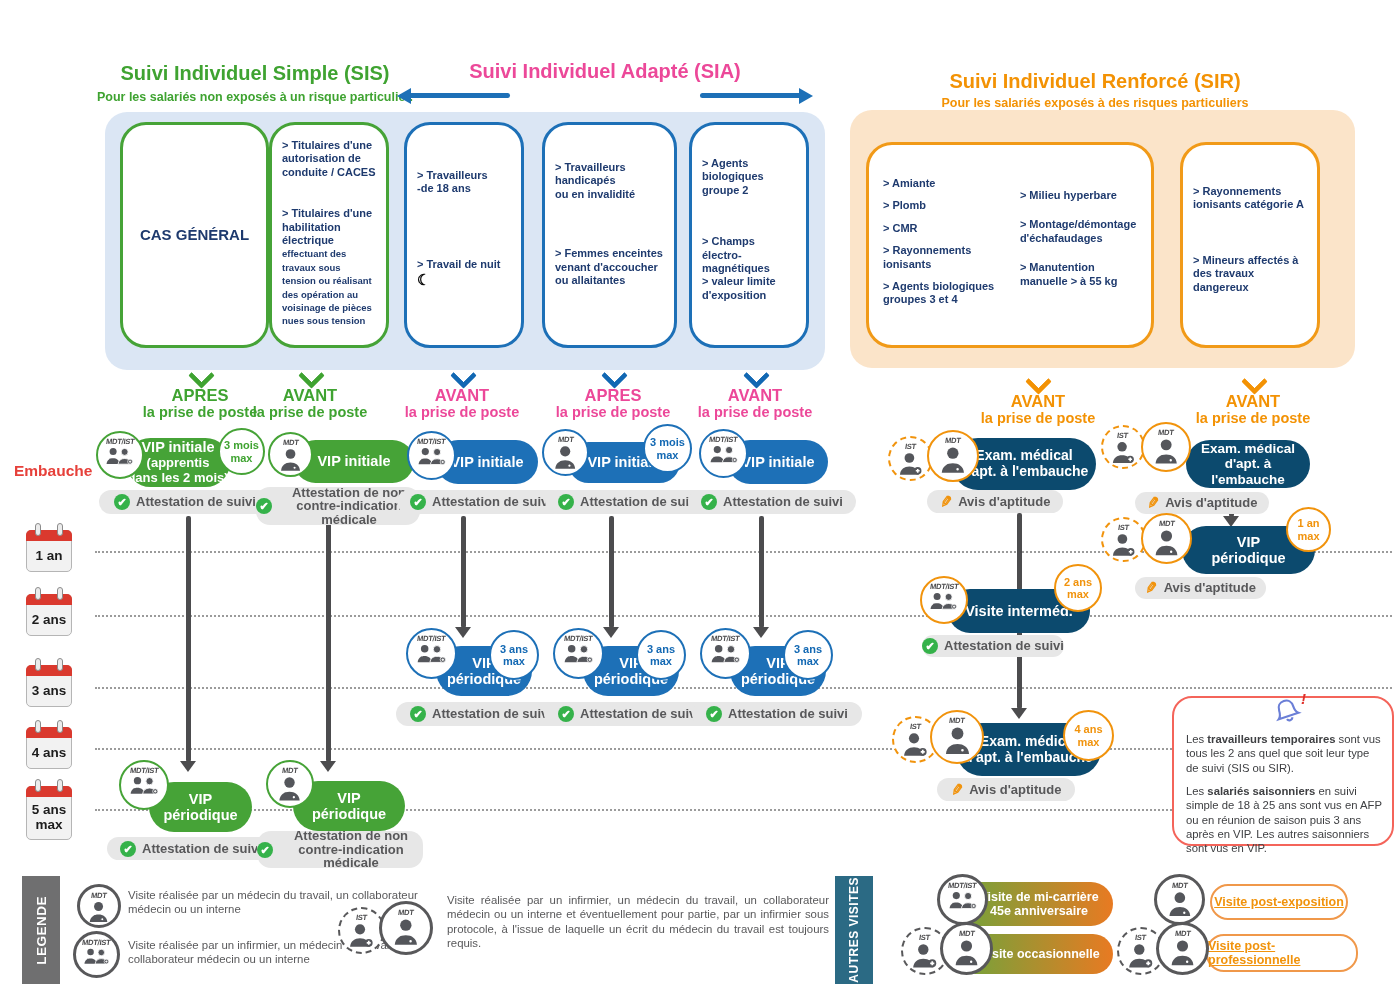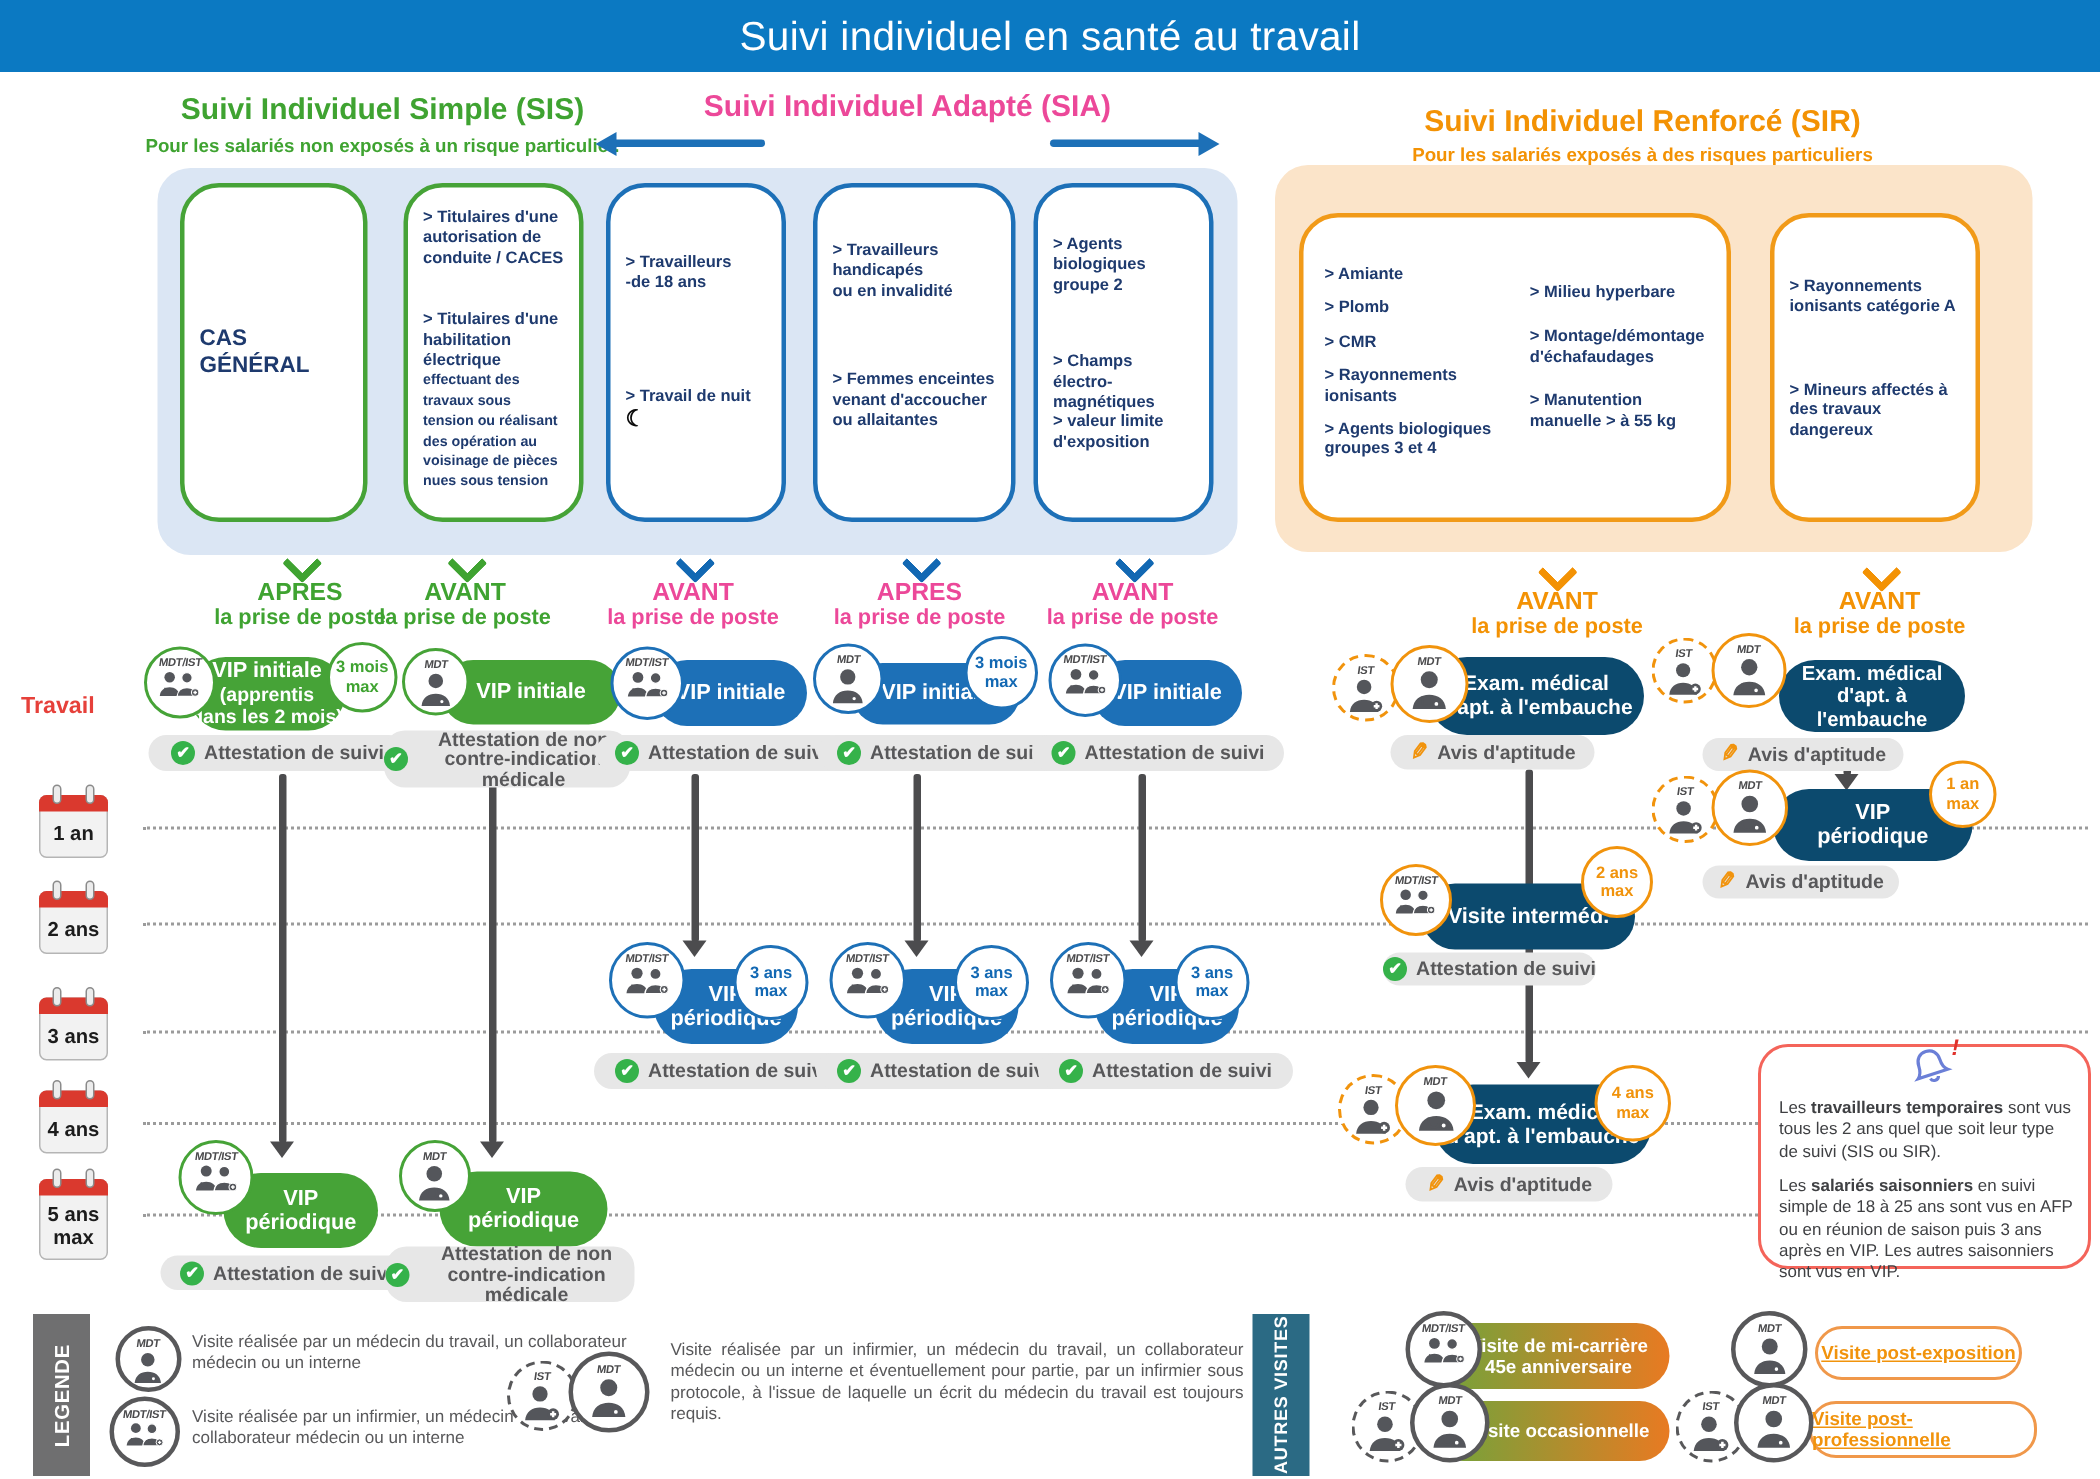--- a/index.html
+++ b/index.html
@@ -96,36 +96,33 @@
   .gpill{background:linear-gradient(90deg,#76a23a,#e87a22);border-radius:10px 24px 24px 10px;color:#fff;font-weight:bold;font-size:12.5px;
          display:flex;align-items:center;justify-content:center;white-space:pre-line;text-align:center;line-height:1.15;z-index:2;}
   .opill{background:#fff;border:2px solid #f0984a;border-radius:18px;color:#f1930c;font-weight:bold;font-size:12.5px;
          display:flex;align-items:center;justify-content:center;z-index:2;text-decoration:underline;}
 </style>
 </head>
 <body>
 
 <div class="stage">
 
-  <div class="abs topbar">
-    <div class="t">Suivi individuel en santé au travail</div>
-  </div>
 
   <div class="abs stitle c-green" style="left:80px;top:62px;width:350px;">Suivi Individuel Simple (SIS)</div>
   <div class="abs ssub c-green" style="left:80px;top:90px;width:350px;">Pour les salariés non exposés à un risque particulier.</div>
   <div class="abs stitle c-blue" style="left:450px;top:60px;width:310px;">Suivi Individuel Adapté (SIA)</div>
   <div class="abs harrow hl" style="left:402px;top:93px;width:108px;"></div>
   <div class="abs harrow hr" style="left:700px;top:93px;width:108px;"></div>
   <div class="abs stitle c-orange" style="left:930px;top:70px;width:330px;">Suivi Individuel Renforcé (SIR)</div>
   <div class="abs ssub c-orange" style="left:930px;top:96px;width:330px;">Pour les salariés exposés à des risques particuliers</div>
 
   <div class="abs panel p-blue" style="left:105px;top:112px;width:720px;height:258px;"></div>
   <div class="abs panel p-orange" style="left:850px;top:110px;width:505px;height:258px;"></div>
 
-  <div class="abs wbox g" style="left:120px;top:122px;width:125px;height:226px;display:flex;align-items:center;justify-content:center;">
+  <div class="abs wbox g" style="left:120px;top:122px;width:149px;height:226px;display:flex;align-items:center;justify-content:center;">
     <div class="big">CAS GÉNÉRAL</div>
   </div>
 
   <div class="abs wbox g" style="left:269px;top:122px;width:120px;height:226px;">
     <div class="it">&gt; Titulaires d'une autorisation de conduite / CACES</div>
     <div style="margin-top:28px;">
       <span class="it">&gt; Titulaires d'une habilitation électrique</span>
       <span class="detail">effectuant des travaux sous tension ou réalisant des opération au voisinage de pièces nues sous tension</span>
     </div>
   </div>
@@ -209,21 +206,21 @@
   </div>
   <div class="abs colhead c-orange" style="left:953px;top:392px;width:170px;">
     <div class="l1">AVANT</div>
     <div class="l2">la prise de poste</div>
   </div>
   <div class="abs colhead c-orange" style="left:1168px;top:392px;width:170px;">
     <div class="l1">AVANT</div>
     <div class="l2">la prise de poste</div>
   </div>
 
-  <div class="abs embauche" style="left:14px;top:462px;">Travail</div>
+  <div class="abs embauche" style="left:14px;top:462px;">Embauche</div>
   <div class="abs cal" style="left:26px;top:530px;height:42px;"><i class="ring r1"></i><i class="ring r2"></i><span>1 an</span></div>
   <div class="abs cal" style="left:26px;top:594px;height:42px;"><i class="ring r1"></i><i class="ring r2"></i><span>2 ans</span></div>
   <div class="abs cal" style="left:26px;top:665px;height:42px;"><i class="ring r1"></i><i class="ring r2"></i><span>3 ans</span></div>
   <div class="abs cal" style="left:26px;top:727px;height:42px;"><i class="ring r1"></i><i class="ring r2"></i><span>4 ans</span></div>
   <div class="abs cal" style="left:26px;top:786px;height:54px;"><i class="ring r1"></i><i class="ring r2"></i><span>5 ans
 max</span></div>
 
   <div class="abs dots" style="left:95px;top:551px;width:1297px;"></div>
   <div class="abs dots" style="left:95px;top:615px;width:1297px;"></div>
   <div class="abs dots" style="left:95px;top:687px;width:1297px;"></div>

